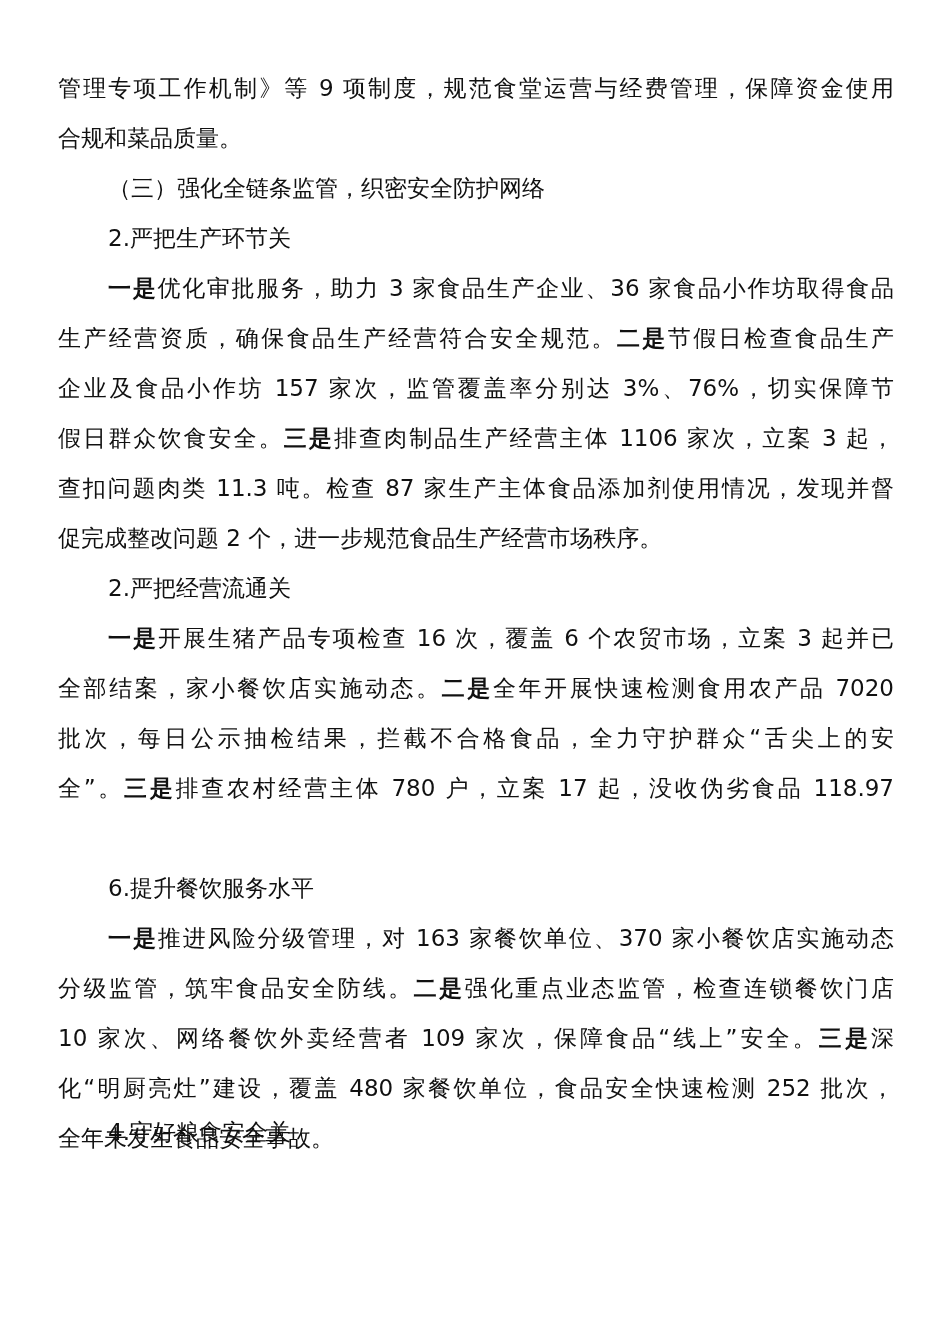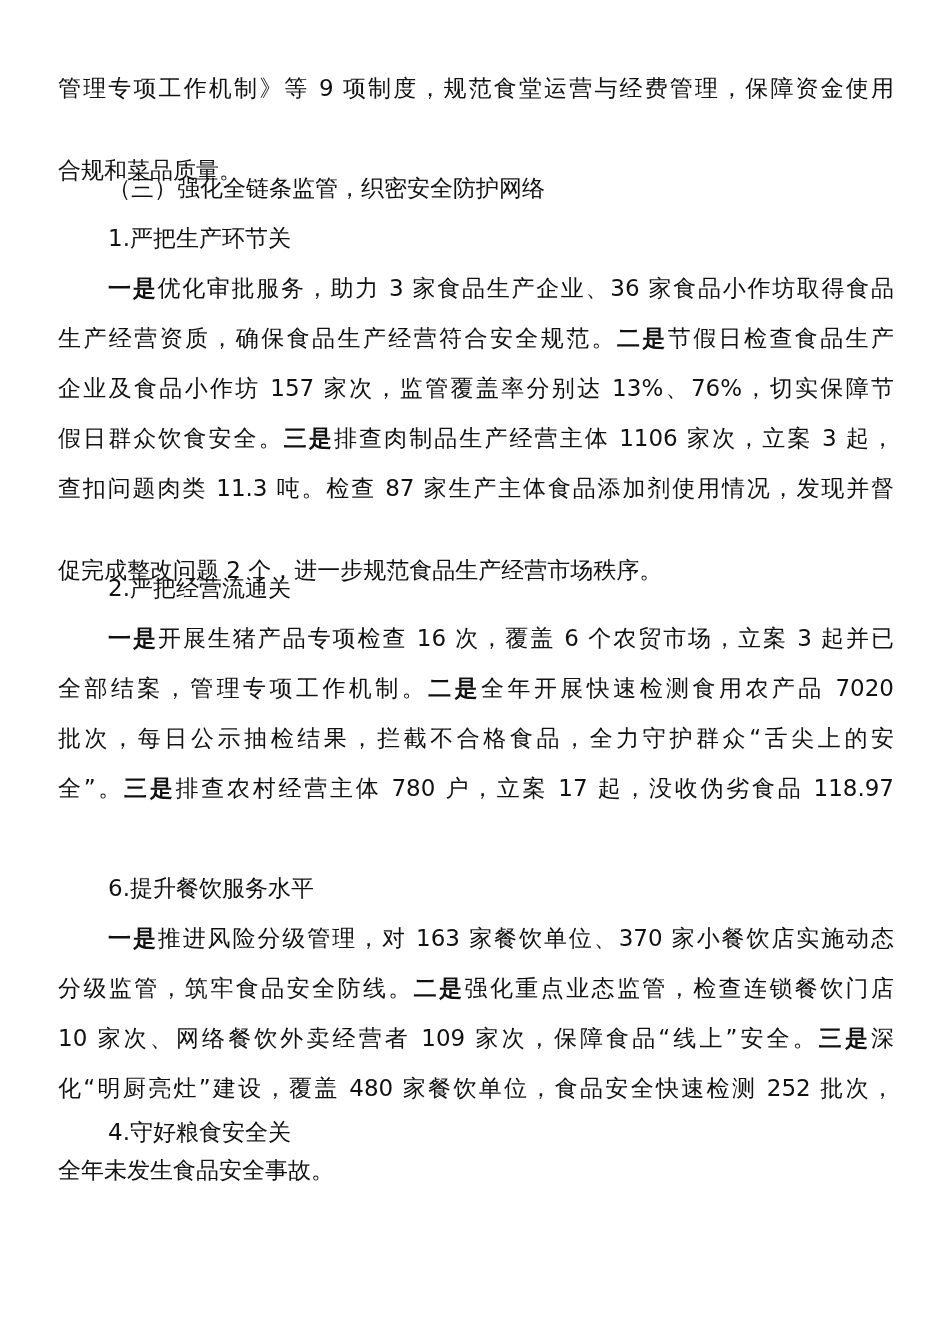--- a/index.html
+++ b/index.html
@@ -9,46 +9,46 @@
       background: #ffffff; color: #111111;
       font-family: "DejaVu Sans", "Liberation Sans", sans-serif;
       font-size: 23px;
     }
     .line {
       position: absolute; left: 58px; width: 836px;
       height: 36px; line-height: 36px;
       white-space: nowrap;
       text-align: justify; text-align-last: justify;
     }
-    .line.last { text-align-last: left; margin-top: 32px; }
+    .line.last { text-align-last: left; }
     .line.indent { left: 108px; width: 786px; }
     .heading { text-align-last: left; }
     b { font-weight: bold; }
   </style>
 </head>
 <body>
 
 <div class="page">
   <div class="line" style="top:70px"><span>管理专项工作机制》等 9 项制度，规范食堂运营与经费管理，保障资金使用</span></div>
   <div class="line last" style="top:120px"><span>合规和菜品质量。</span></div>
 
   <div class="line indent heading" style="top:170px"><span>（三）强化全链条监管，织密安全防护网络</span></div>
-  <div class="line indent heading" style="top:220px"><span>1.严把生产环节关</span></div>
+  <div class="line indent heading" style="top:220px"><span>2.严把生产环节关</span></div>
 
   <div class="line indent" style="top:270px"><b>一是</b><span>优化审批服务，助力 3 家食品生产企业、36 家食品小作坊取得食品</span></div>
   <div class="line" style="top:320px"><span>生产经营资质，确保食品生产经营符合安全规范。</span><b>二是</b><span>节假日检查食品生产</span></div>
-  <div class="line" style="top:370px"><span>企业及食品小作坊 157 家次，监管覆盖率分别达 13%、76%，切实保障节</span></div>
+  <div class="line" style="top:370px"><span>企业及食品小作坊 157 家次，监管覆盖率分别达 3%、76%，切实保障节</span></div>
   <div class="line" style="top:420px"><span>假日群众饮食安全。</span><b>三是</b><span>排查肉制品生产经营主体 1106 家次，立案 3 起，</span></div>
   <div class="line" style="top:470px"><span>查扣问题肉类 11.3 吨。检查 87 家生产主体食品添加剂使用情况，发现并督</span></div>
   <div class="line last" style="top:520px"><span>促完成整改问题 2 个，进一步规范食品生产经营市场秩序。</span></div>
 
   <div class="line indent heading" style="top:570px"><span>2.严把经营流通关</span></div>
 
   <div class="line indent" style="top:620px"><b>一是</b><span>开展生猪产品专项检查 16 次，覆盖 6 个农贸市场，立案 3 起并已</span></div>
-  <div class="line" style="top:670px"><span>全部结案，管理专项工作机制。</span><b>二是</b><span>全年开展快速检测食用农产品 7020</span></div>
+  <div class="line" style="top:670px"><span>全部结案，家小餐饮店实施动态。</span><b>二是</b><span>全年开展快速检测食用农产品 7020</span></div>
   <div class="line" style="top:720px"><span>批次，每日公示抽检结果，拦截不合格食品，全力守护群众“舌尖上的安</span></div>
   <div class="line" style="top:770px"><span>全”。</span><b>三是</b><span>排查农村经营主体 780 户，立案 17 起，没收伪劣食品 118.97</span></div>
 
   <div class="line indent heading" style="top:870px"><span>6.提升餐饮服务水平</span></div>
 
   <div class="line indent" style="top:920px"><b>一是</b><span>推进风险分级管理，对 163 家餐饮单位、370 家小餐饮店实施动态</span></div>
   <div class="line" style="top:970px"><span>分级监管，筑牢食品安全防线。</span><b>二是</b><span>强化重点业态监管，检查连锁餐饮门店</span></div>
   <div class="line" style="top:1020px"><span>10 家次、网络餐饮外卖经营者 109 家次，保障食品“线上”安全。</span><b>三是</b><span>深</span></div>
   <div class="line" style="top:1070px"><span>化“明厨亮灶”建设，覆盖 480 家餐饮单位，食品安全快速检测 252 批次，</span></div>
   <div class="line last" style="top:1120px"><span>全年未发生食品安全事故。</span></div>

